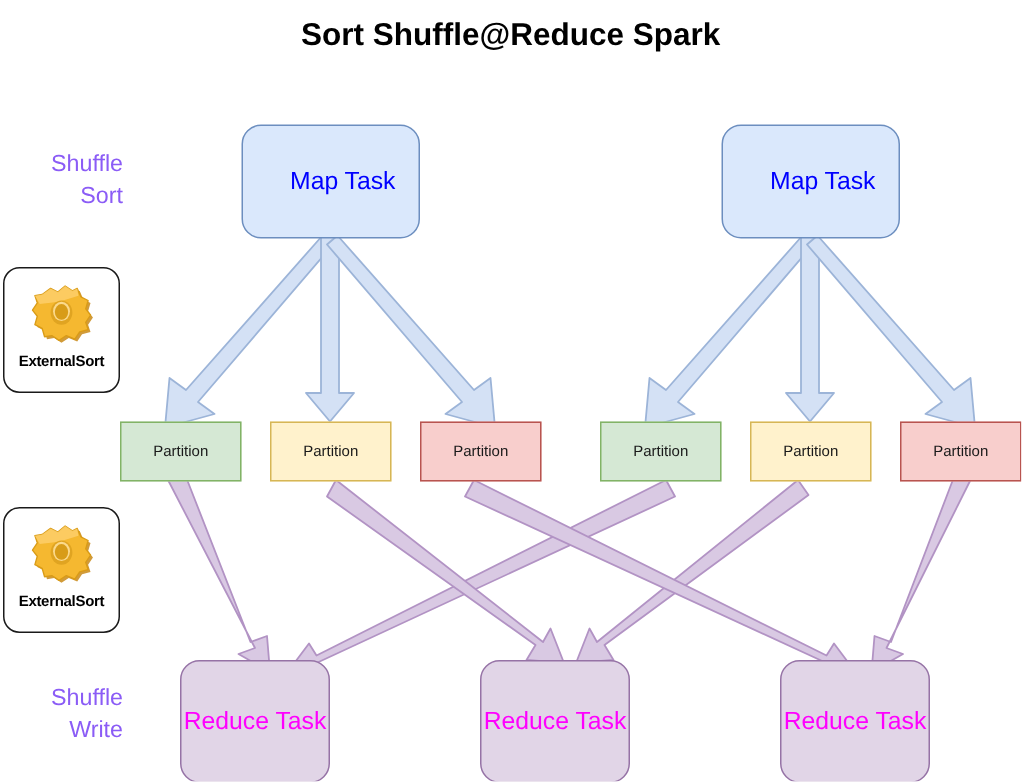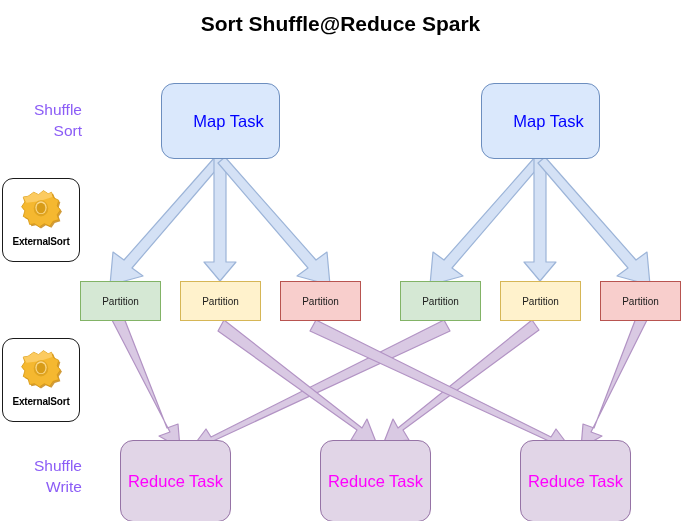--- a/index.html
+++ b/index.html
@@ -105,21 +105,21 @@
     border-style: solid;
     font-size: 10px;
     color: #1a1a1a;
   }
   .partition.green  { background: #d5e8d4; border-color: #82b366; }
   .partition.yellow { background: #fff2cc; border-color: #d6b656; }
   .partition.red    { background: #f8cecc; border-color: #b85450; }
 
   
   .reduce-task {
-    width: 111px;
+    width: 100px;
     height: 82px;
     background: #e1d5e7;
     border: 1.3px solid #9673a6;
     border-radius: 13px;
     color: #ff00ff;
     font-size: 16.5px;
   }
 </style>
 </head>
 <body>

